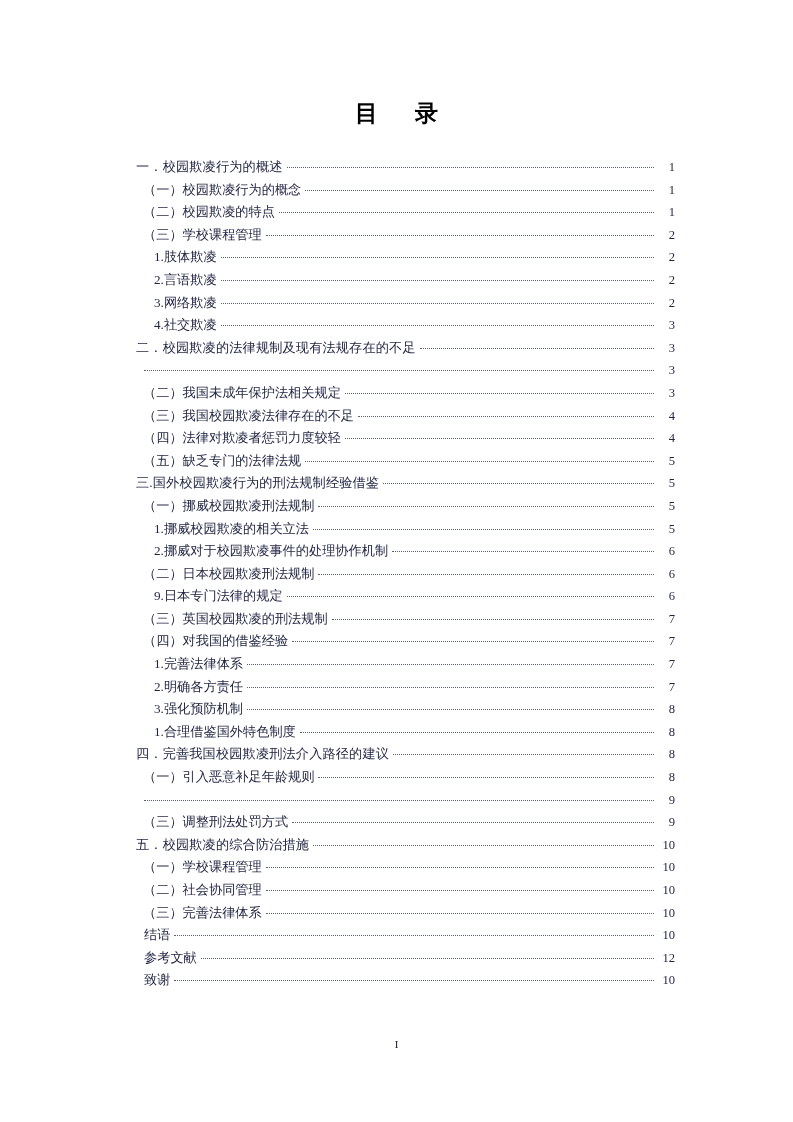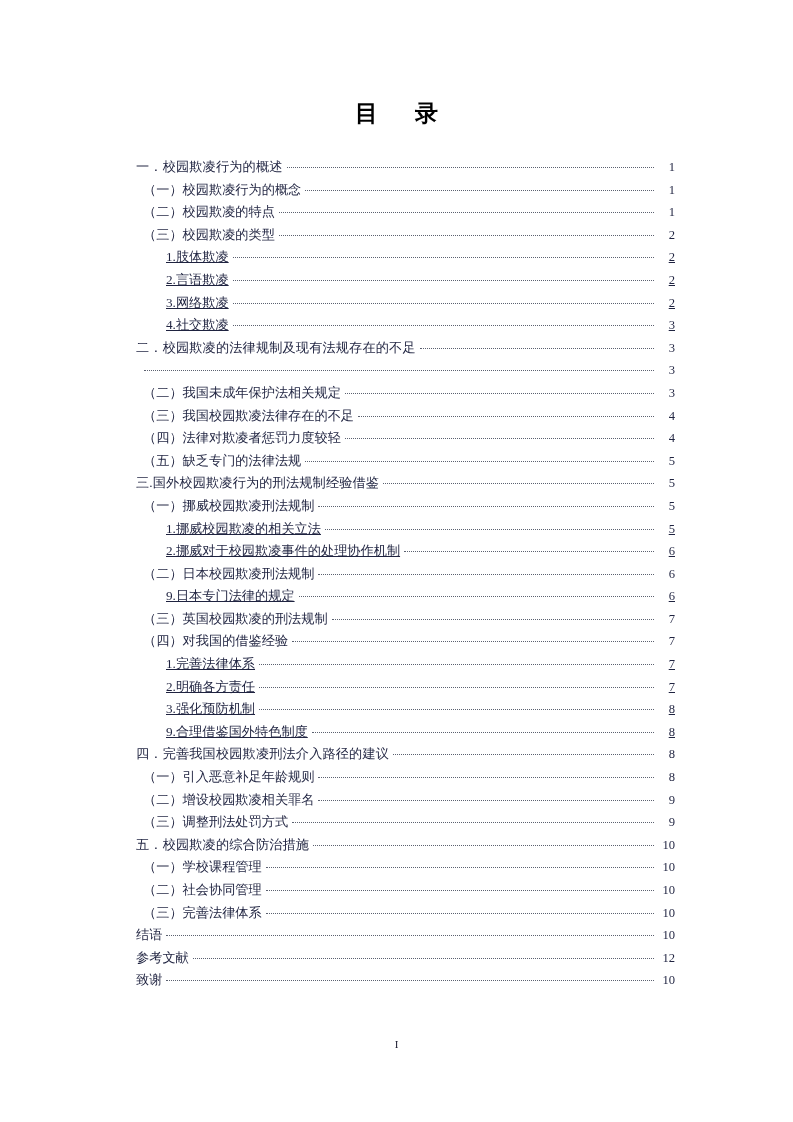--- a/index.html
+++ b/index.html
@@ -75,22 +75,22 @@
     width: 20px;
     text-align: right;
     font-size: 12.6px;
     color: #1f2340;
     font-family: "Liberation Serif", "DejaVu Serif", serif;
   }
   
   .lvl1 { margin-left: 6px; }
   .lvl1 .label { letter-spacing: 0.01em; }
   .lvl2 { margin-left: 13px; }
-  .lvl3 { margin-left: 36px; text-decoration: underline; }
-  .lvl0 { margin-left: 6px; }
+  .lvl3 { margin-left: 24px; }
+  .lvl0 { margin-left: 14px; }
 
   .footer-pageno {
     position: absolute;
     left: 0;
     top: 1038px;
     width: 793px;
     text-align: center;
     font-size: 11px;
     color: #1a1a2e;
     font-family: "Liberation Serif", "DejaVu Serif", serif;
@@ -113,21 +113,21 @@
         <span class="label">（一）校园欺凌行为的概念</span>
         <span class="leader"></span>
         <span class="pageno">1</span>
       </div>
       <div class="toc-entry lvl2">
         <span class="label">（二）校园欺凌的特点</span>
         <span class="leader"></span>
         <span class="pageno">1</span>
       </div>
       <div class="toc-entry lvl2">
-        <span class="label">（三）校园欺凌的类型</span>
+        <span class="label">（三）学校课程管理</span>
         <span class="leader"></span>
         <span class="pageno">2</span>
       </div>
       <div class="toc-entry lvl3">
         <span class="label">1.肢体欺凌</span>
         <span class="leader"></span>
         <span class="pageno">2</span>
       </div>
       <div class="toc-entry lvl3">
         <span class="label">2.言语欺凌</span>
@@ -222,36 +222,35 @@
         <span class="label">2.明确各方责任</span>
         <span class="leader"></span>
         <span class="pageno">7</span>
       </div>
       <div class="toc-entry lvl3">
         <span class="label">3.强化预防机制</span>
         <span class="leader"></span>
         <span class="pageno">8</span>
       </div>
       <div class="toc-entry lvl3">
-        <span class="label">9.合理借鉴国外特色制度</span>
+        <span class="label">1.合理借鉴国外特色制度</span>
         <span class="leader"></span>
         <span class="pageno">8</span>
       </div>
       <div class="toc-entry lvl1">
         <span class="label">四．完善我国校园欺凌刑法介入路径的建议</span>
         <span class="leader"></span>
         <span class="pageno">8</span>
       </div>
       <div class="toc-entry lvl2">
         <span class="label">（一）引入恶意补足年龄规则</span>
         <span class="leader"></span>
         <span class="pageno">8</span>
       </div>
       <div class="toc-entry lvl2">
-        <span class="label">（二）增设校园欺凌相关罪名</span>
         <span class="leader"></span>
         <span class="pageno">9</span>
       </div>
       <div class="toc-entry lvl2">
         <span class="label">（三）调整刑法处罚方式</span>
         <span class="leader"></span>
         <span class="pageno">9</span>
       </div>
       <div class="toc-entry lvl1">
         <span class="label">五．校园欺凌的综合防治措施</span>

